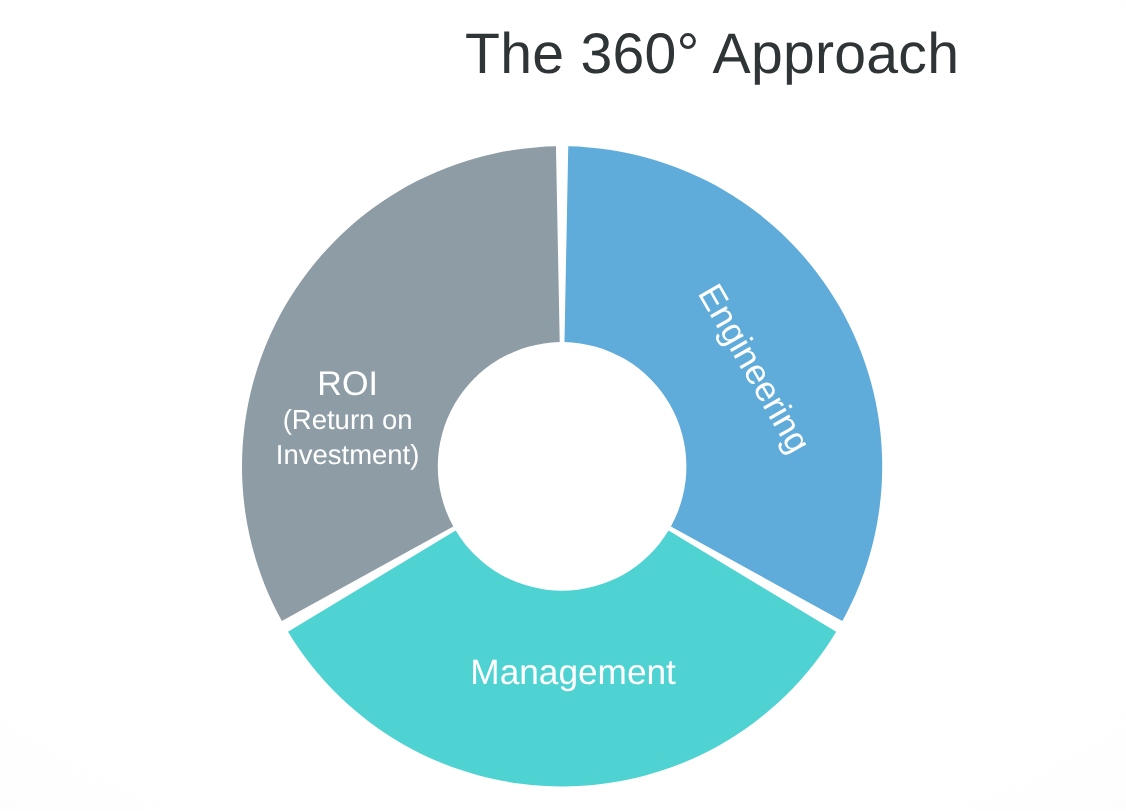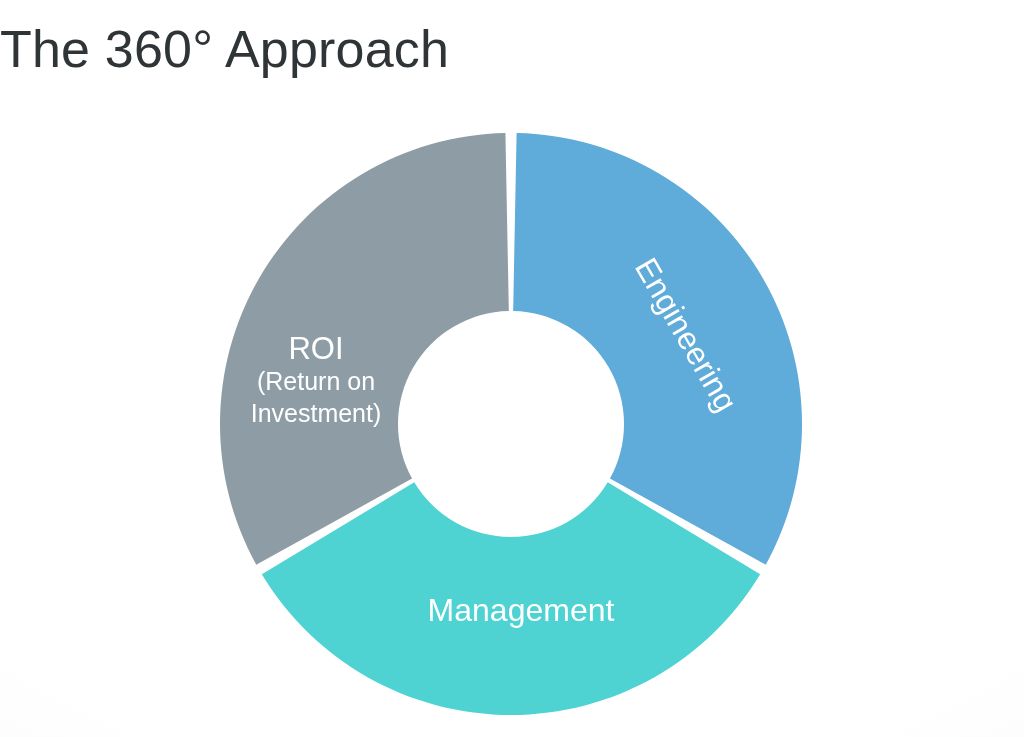--- a/index.html
+++ b/index.html
@@ -31,21 +31,21 @@
     width: 1024px; height: 737px;
     background:
       radial-gradient(ellipse 120% 110% at 50% 45%, rgba(255,255,255,1) 55%, rgba(246,247,248,1) 100%);
     pointer-events: none;
   }
   #chart-title {
     position: absolute;
     left: 0;
     top: 20px;
     width: 872px;
-    text-align: left;
+    text-align: right;
     font-size: 52px;
     font-weight: 400;
     letter-spacing: 0.2px;
     color: #2f3437;
     line-height: 1.15;
     white-space: nowrap;
   }
   #donut-wrap {
     position: absolute;
     left: 0;

